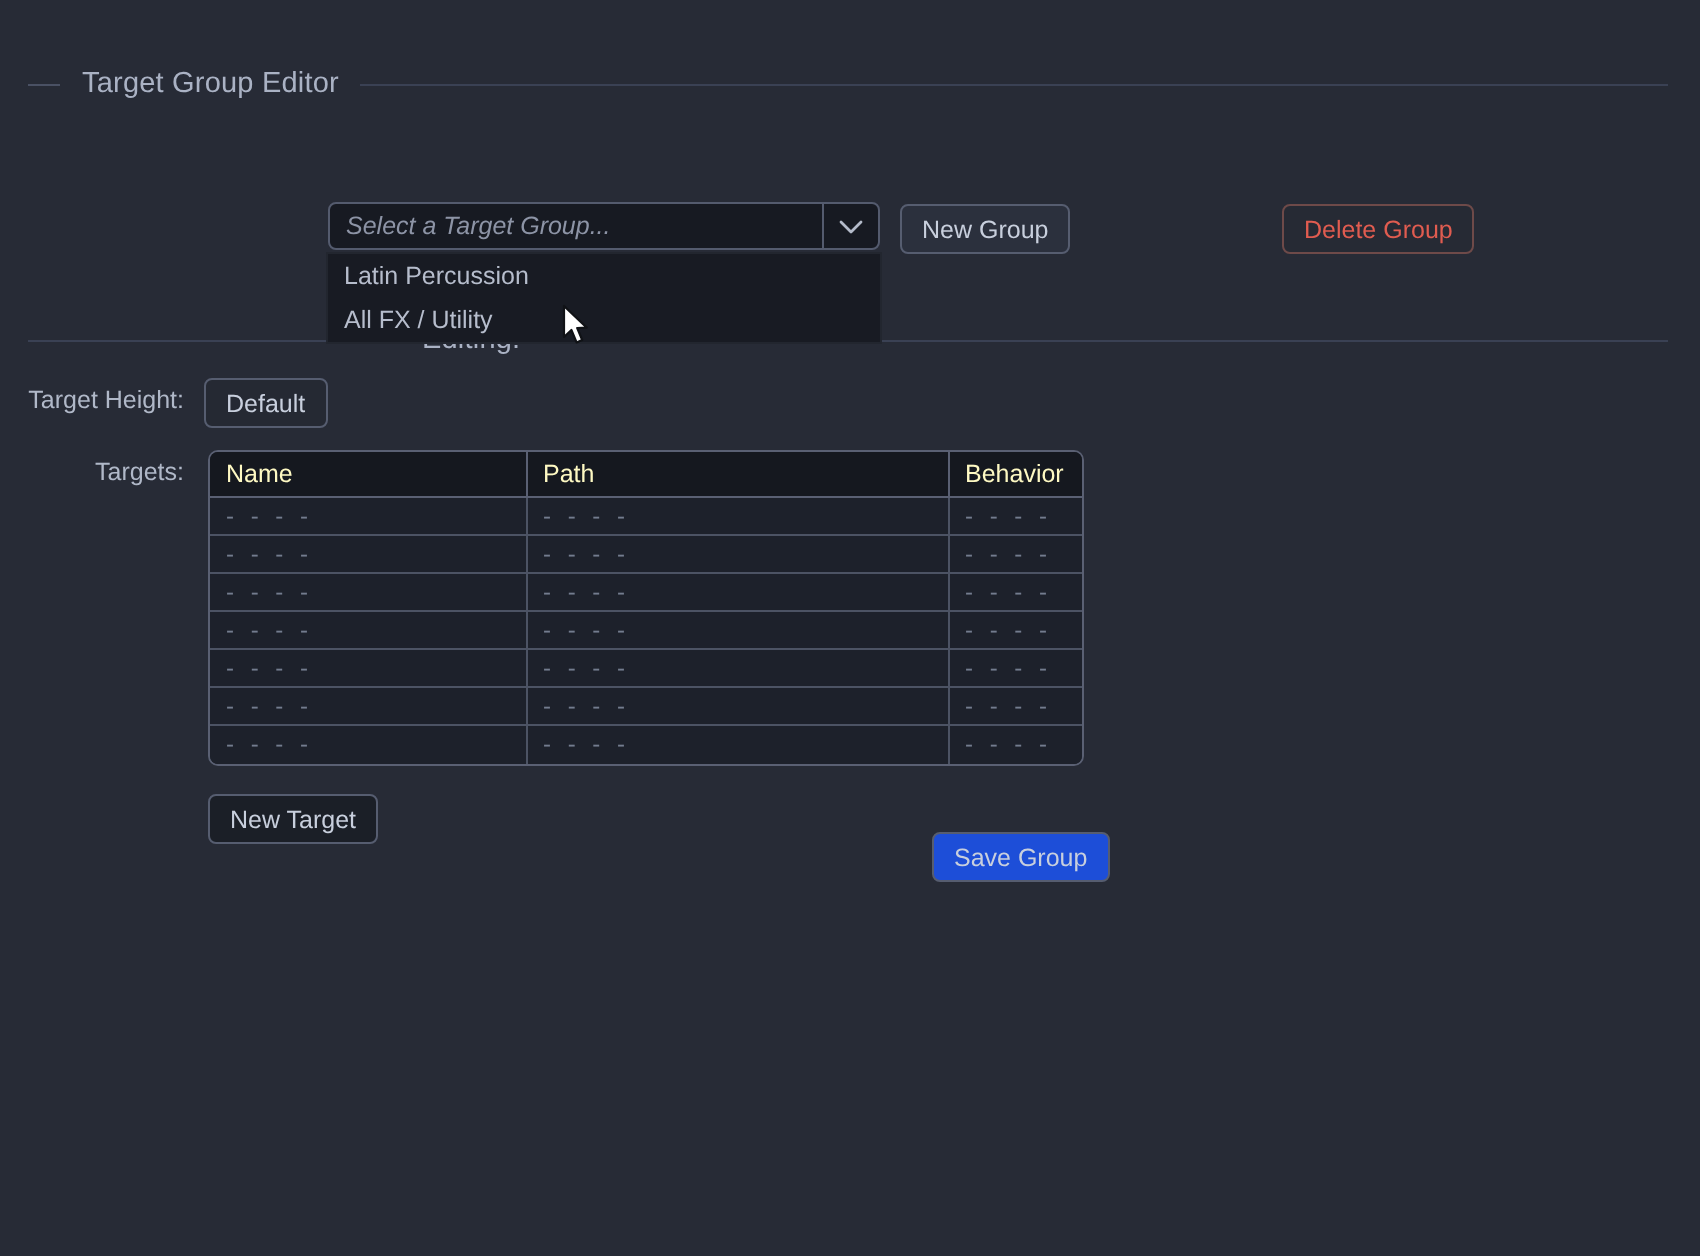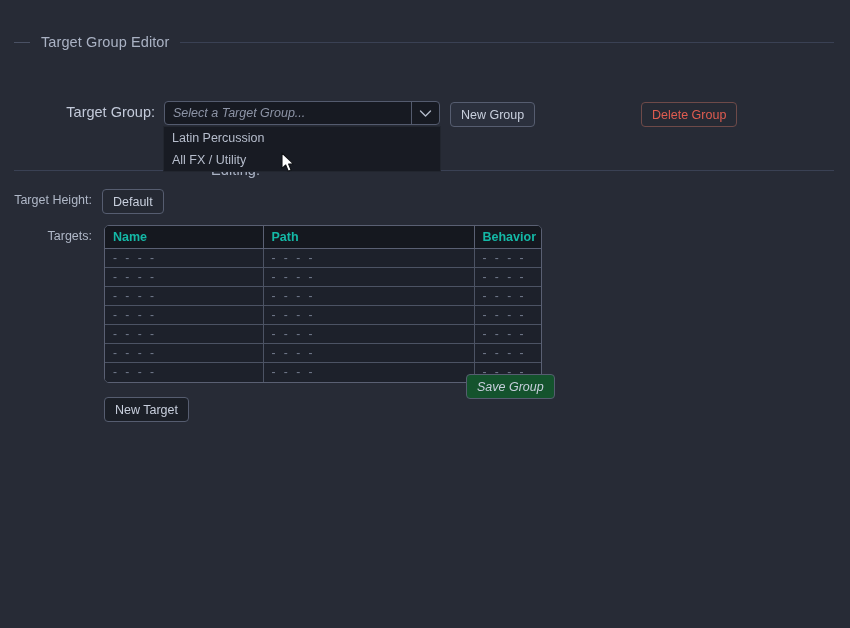--- a/index.html
+++ b/index.html
@@ -135,23 +135,23 @@
     overflow: hidden;
     background: #1d2129;
   }
   #targets-table table {
     border-collapse: collapse;
     width: 100%;
     table-layout: fixed;
   }
   #targets-table th {
     background: #15181f;
-    color: #14b8a6;
+    color: #fef9c3;
     font-size: 12.5px;
-    font-weight: bold;
+    font-weight: normal;
     text-align: left;
     padding: 4px 8px;
     height: 22px;
     border-right: 1px solid #5a6073;
     border-bottom: 1px solid #5a6073;
   }
   #targets-table th:last-child { border-right: none; }
   #targets-table td {
     background: #1d212b;
     color: #737c8e;
@@ -162,21 +162,21 @@
     border-right: 1px solid #4c5364;
     border-bottom: 1px solid #4c5364;
   }
   #targets-table td:last-child { border-right: none; }
   #targets-table tr:last-child td { border-bottom: none; }
   .col-name { width: 158px; }
   .col-path { width: 211px; }
   .col-behavior { width: 69px; }
 
   #btn-new-target { left: 104px; top: 397px; background: #1b1f27; }
-  #btn-save-group { left: 466px; top: 374px; background: #14532d; font-style: italic; }
+  #btn-save-group { left: 466px; top: 416px; background: #1d4ed8; }
 
   
   #dropdown {
     position: absolute;
     left: 163px; top: 126px;
     width: 278px;
     background: #181b23;
     border: 1px solid #22262f;
     z-index: 50;
     padding: 0;
@@ -208,21 +208,20 @@
 <body>
 
 <div id="root">
 
   <div class="group-header" id="hdr-main">
     <div class="gh-stub"></div>
     <div class="gh-title">Target Group Editor</div>
     <div class="gh-rule"></div>
   </div>
 
-  <div class="lbl" id="lbl-target-group">Target Group:</div>
 
   <div id="combo">
     <div id="combo-value" title="Select a Target Group...">Select a Target Group...</div>
     <div id="combo-arrow">
       <svg width="13" height="9" viewBox="0 0 13 9" fill="none">
         <path d="M1.5 2 L6.5 7 L11.5 2" stroke="#b4bbca" stroke-width="1.4" stroke-linecap="round" stroke-linejoin="round"></path>
       </svg>
     </div>
   </div>
 

